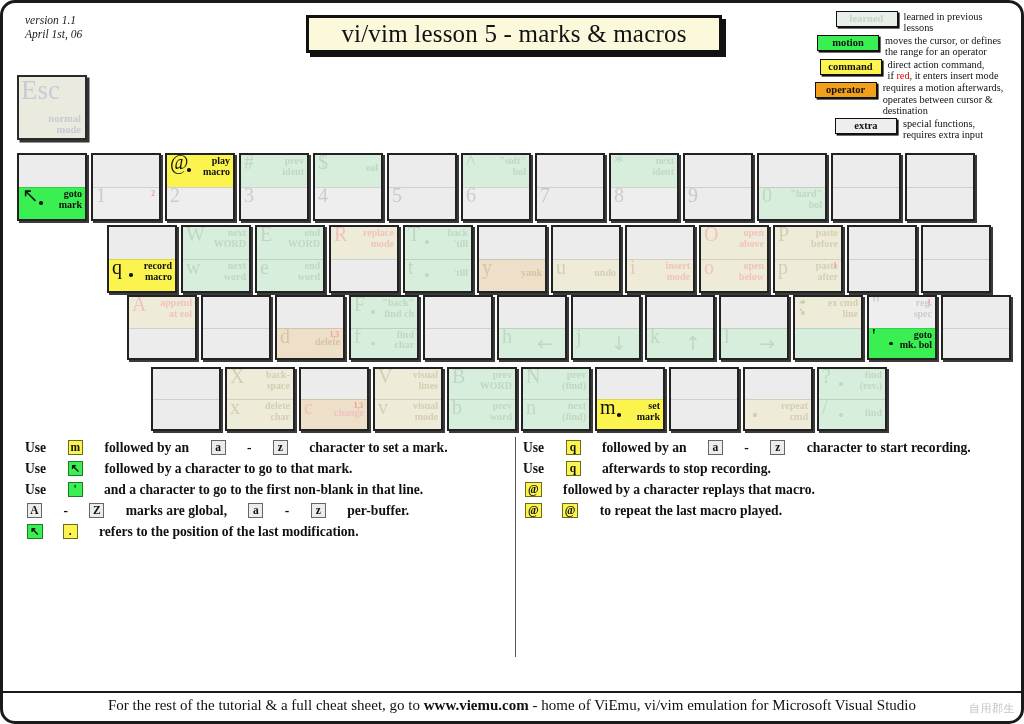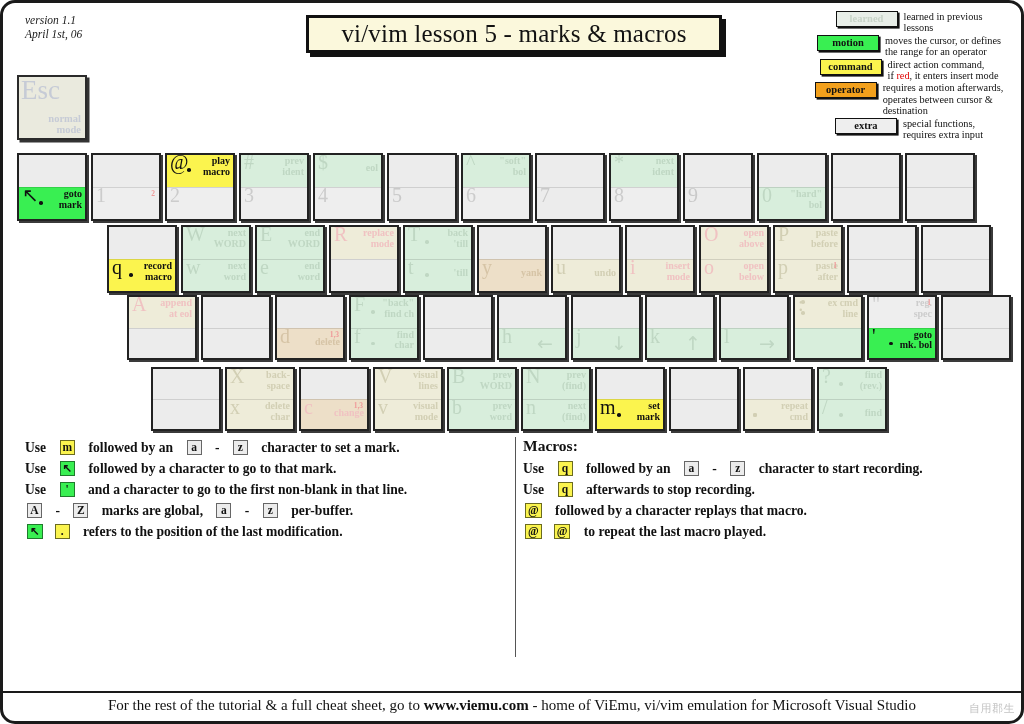--- a/index.html
+++ b/index.html
@@ -156,21 +156,21 @@
   #marks  { position: absolute; left: 22px;  top: 434px; width: 490px; }
   #macros { position: absolute; left: 520px; top: 434px; width: 495px; }
   .sec-h {
     font-size: 15.5px; font-weight: bold; color:#111;
     margin-bottom: 3px; font-family: "Liberation Serif", serif;
   }
   .sec-l {
     font-size: 13.6px; font-weight: bold; color:#111;
     line-height: 21px; white-space: nowrap;
     font-family: "Liberation Serif", serif;
-    display: flex; align-items: center; gap: 8px;
+    display: flex; align-items: center; gap: 16px;
   }
   .sec-l span.tx { white-space: pre; }
   .kc {
     display: inline-flex; align-items: center; justify-content: center;
     min-width: 15px; height: 15px; padding: 0 2px;
     border: 1.3px solid #666;
     background: #ececec; color: #111;
     font-size: 11.5px; font-weight: bold;
     font-family: "Liberation Serif", serif;
     vertical-align: middle;
@@ -650,21 +650,20 @@
         </div>
         <div class="sec-l">
           <span class="kc green">↖</span>
           <span class="kc yellow">.</span>
           <span class="tx"> refers to the position of the last modification.</span>
         </div>
       </div>
   </div>
 
   <div id="macros">
-    <div class="sec-h">Macros:</div>
     <div id="macros-lines">
         <div class="sec-l">
           <span class="tx">Use </span>
           <span class="kc yellow">q</span>
           <span class="tx"> followed by an </span>
           <span class="kc">a</span>
           <span class="tx"> - </span>
           <span class="kc">z</span>
           <span class="tx"> character to start recording.</span>
         </div>

